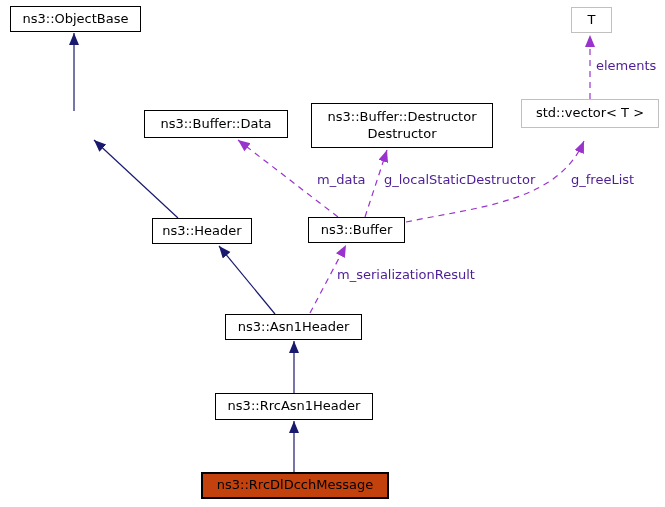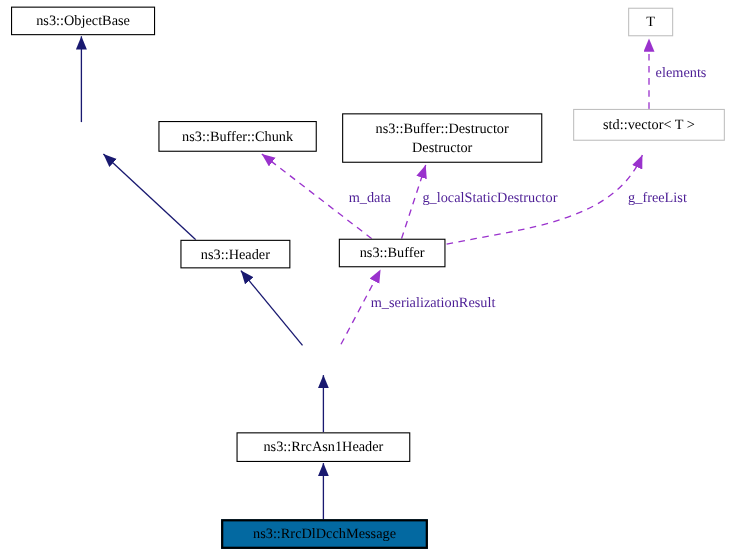--- a/index.html
+++ b/index.html
@@ -1,30 +1,30 @@
 <!DOCTYPE html>
 <html><head>
 <meta charset="utf-8">
 <style>
   html, body { margin: 0; padding: 0; background: #ffffff; }
   body {
     width: 665px; height: 507px; position: relative; overflow: hidden;
     font-family: "DejaVu Sans", sans-serif;
   }
-  #canvas { position: absolute; left: 0; top: 0; width: 665px; height: 408px; font-family: Liberation Serif, serif; }
+  #canvas { position: absolute; left: 0; top: 0; width: 665px; height: 408px; }
   svg.edges { position: absolute; left: 0; top: 0; pointer-events: none; }
   .node {
     position: absolute; box-sizing: border-box;
     background: #ffffff; border: 1px solid #000000;
     display: flex; align-items: center; justify-content: center;
     font-size: 13px; line-height: 1.25; color: #000000;
     white-space: pre-line; text-align: center; cursor: pointer;
   }
   .node.external { border-color: #c0c0c0; cursor: default; }
-  .node.current { background: #0369a1; border-width: 2px; cursor: default; }
+  .node.current { background: #c2410c; border-width: 2px; cursor: default; }
   .edge-label {
     position: absolute; font-size: 13px; color: #4c1d95; white-space: nowrap;
   }
 </style>
 </head>
 <body>
 
 <div id="canvas">
 
   <svg class="edges" width="665" height="507" viewBox="0 0 665 507">
@@ -48,31 +48,32 @@
     <path d="M 406,222 C 478,207 558,202 584,141" fill="none" stroke="#9a32cd" stroke-width="1.2" stroke-dasharray="6,5" marker-end="url(#arrowhead-usage)"></path>
     <line x1="590" y1="110" x2="590" y2="35" stroke="#9a32cd" stroke-width="1.2" stroke-dasharray="6,5" marker-end="url(#arrowhead-usage)"></line>
     <line x1="310" y1="313" x2="346" y2="245" stroke="#9a32cd" stroke-width="1.2" stroke-dasharray="6,5" marker-end="url(#arrowhead-usage)"></line>
   </svg>
 
   <div class="node" style="left:10px; top:6px; width:131px; height:26px">ns3::ObjectBase</div>
 
   <div class="node external" style="left:571px; top:7px; width:41px; height:26px">T</div>
 
 
-  <div class="node" style="left:144px; top:110px; width:144px; height:28px">ns3::Buffer::Chunk</div>
+  <div class="node" style="left:144px; top:110px; width:144px; height:28px">ns3::Buffer::Data</div>
 
   <div class="node" style="left:311px; top:103px; width:182px; height:45px">ns3::Buffer::Destructor
 Destructor</div>
 
   <div class="node external" style="left:521px; top:99px; width:138px; height:29px">std::vector&lt; T &gt;</div>
 
-  <div class="node" style="left:164px; top:218px; width:100px; height:26px">ns3::Header</div>
+  <div class="node" style="left:152px; top:218px; width:100px; height:26px">ns3::Header</div>
 
   <div class="node" style="left:308px; top:217px; width:97px; height:26px">ns3::Buffer</div>
 
+  <div class="node" style="left:225px; top:314px; width:137px; height:26px">ns3::Asn1Header</div>
 
   <div class="node" style="left:215px; top:393px; width:158px; height:27px">ns3::RrcAsn1Header</div>
 
   <div class="node current" style="left:201px; top:472px; width:188px; height:27px">ns3::RrcDlDcchMessage</div>
 
   <div class="edge-label" style="left:317px; top:172px">m_data</div>
 
   <div class="edge-label" style="left:384px; top:172px">g_localStaticDestructor</div>
 
   <div class="edge-label" style="left:571px; top:172px">g_freeList</div>

